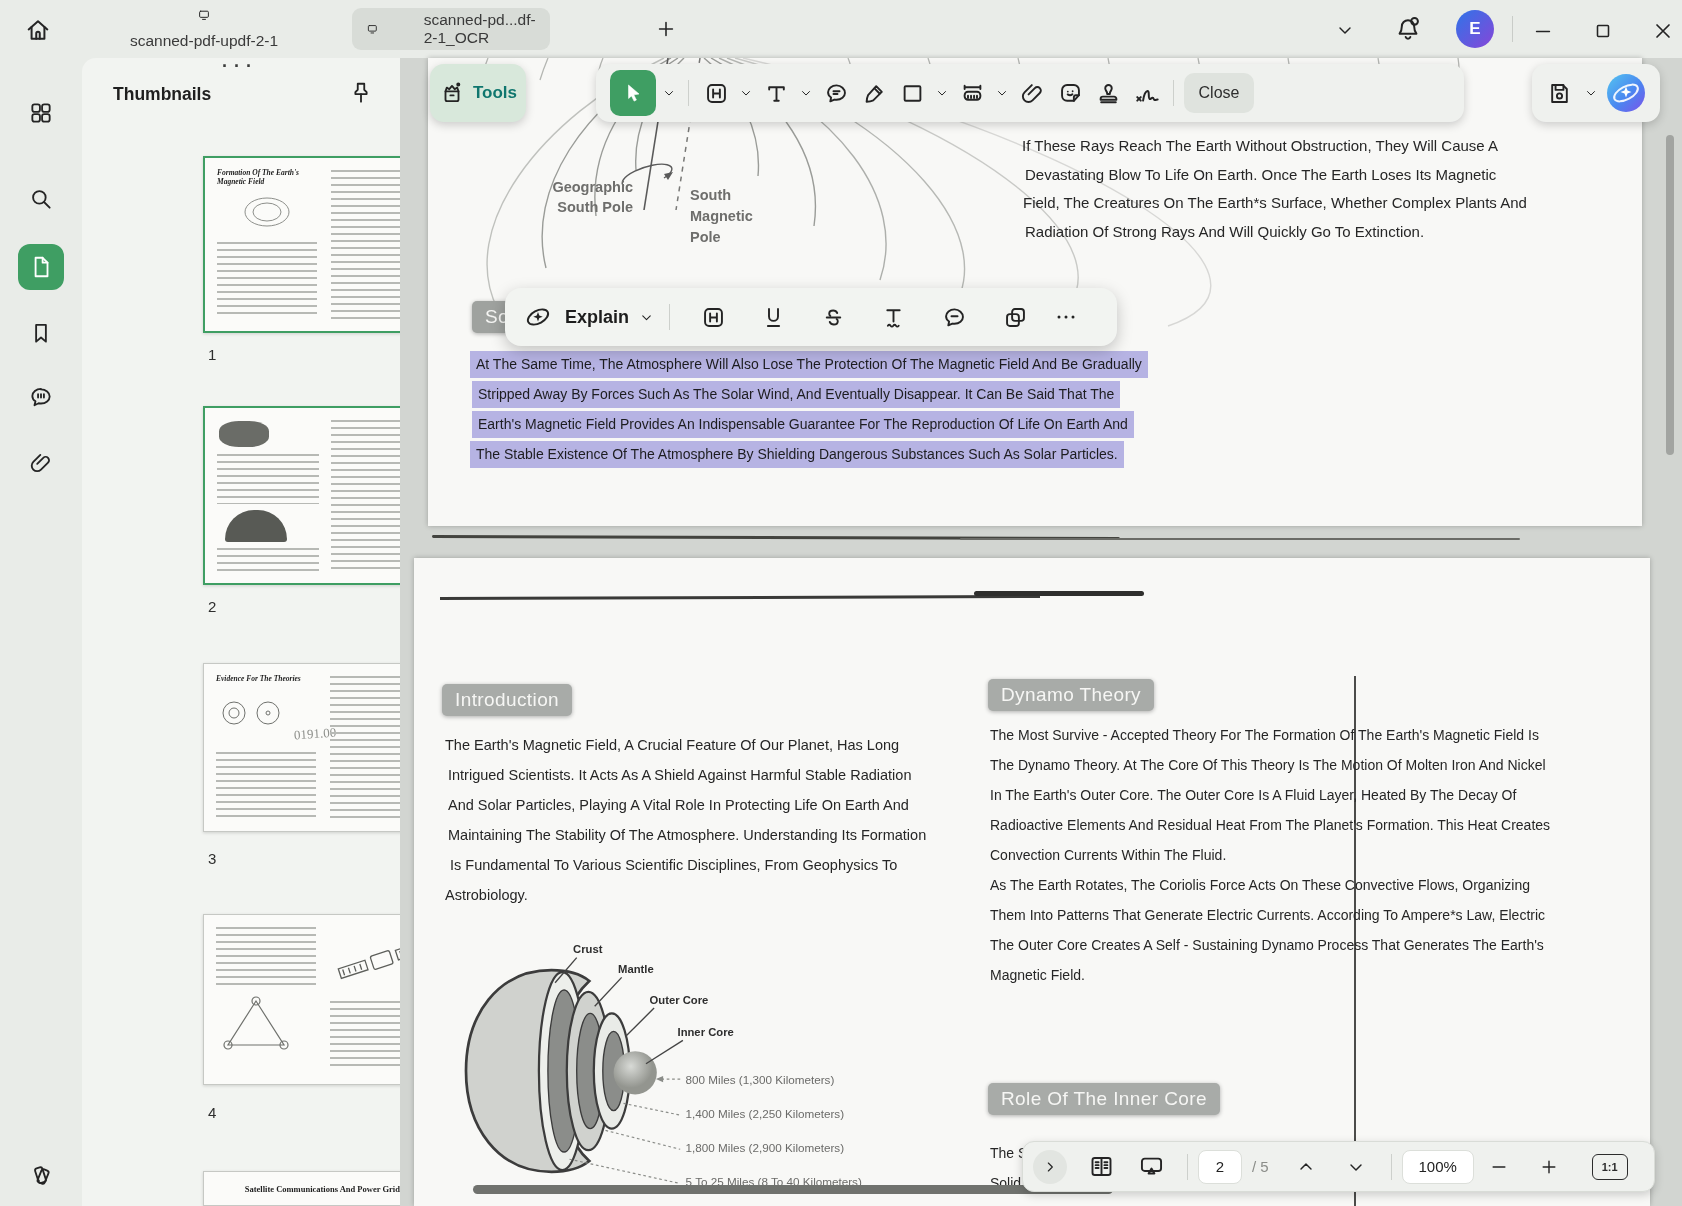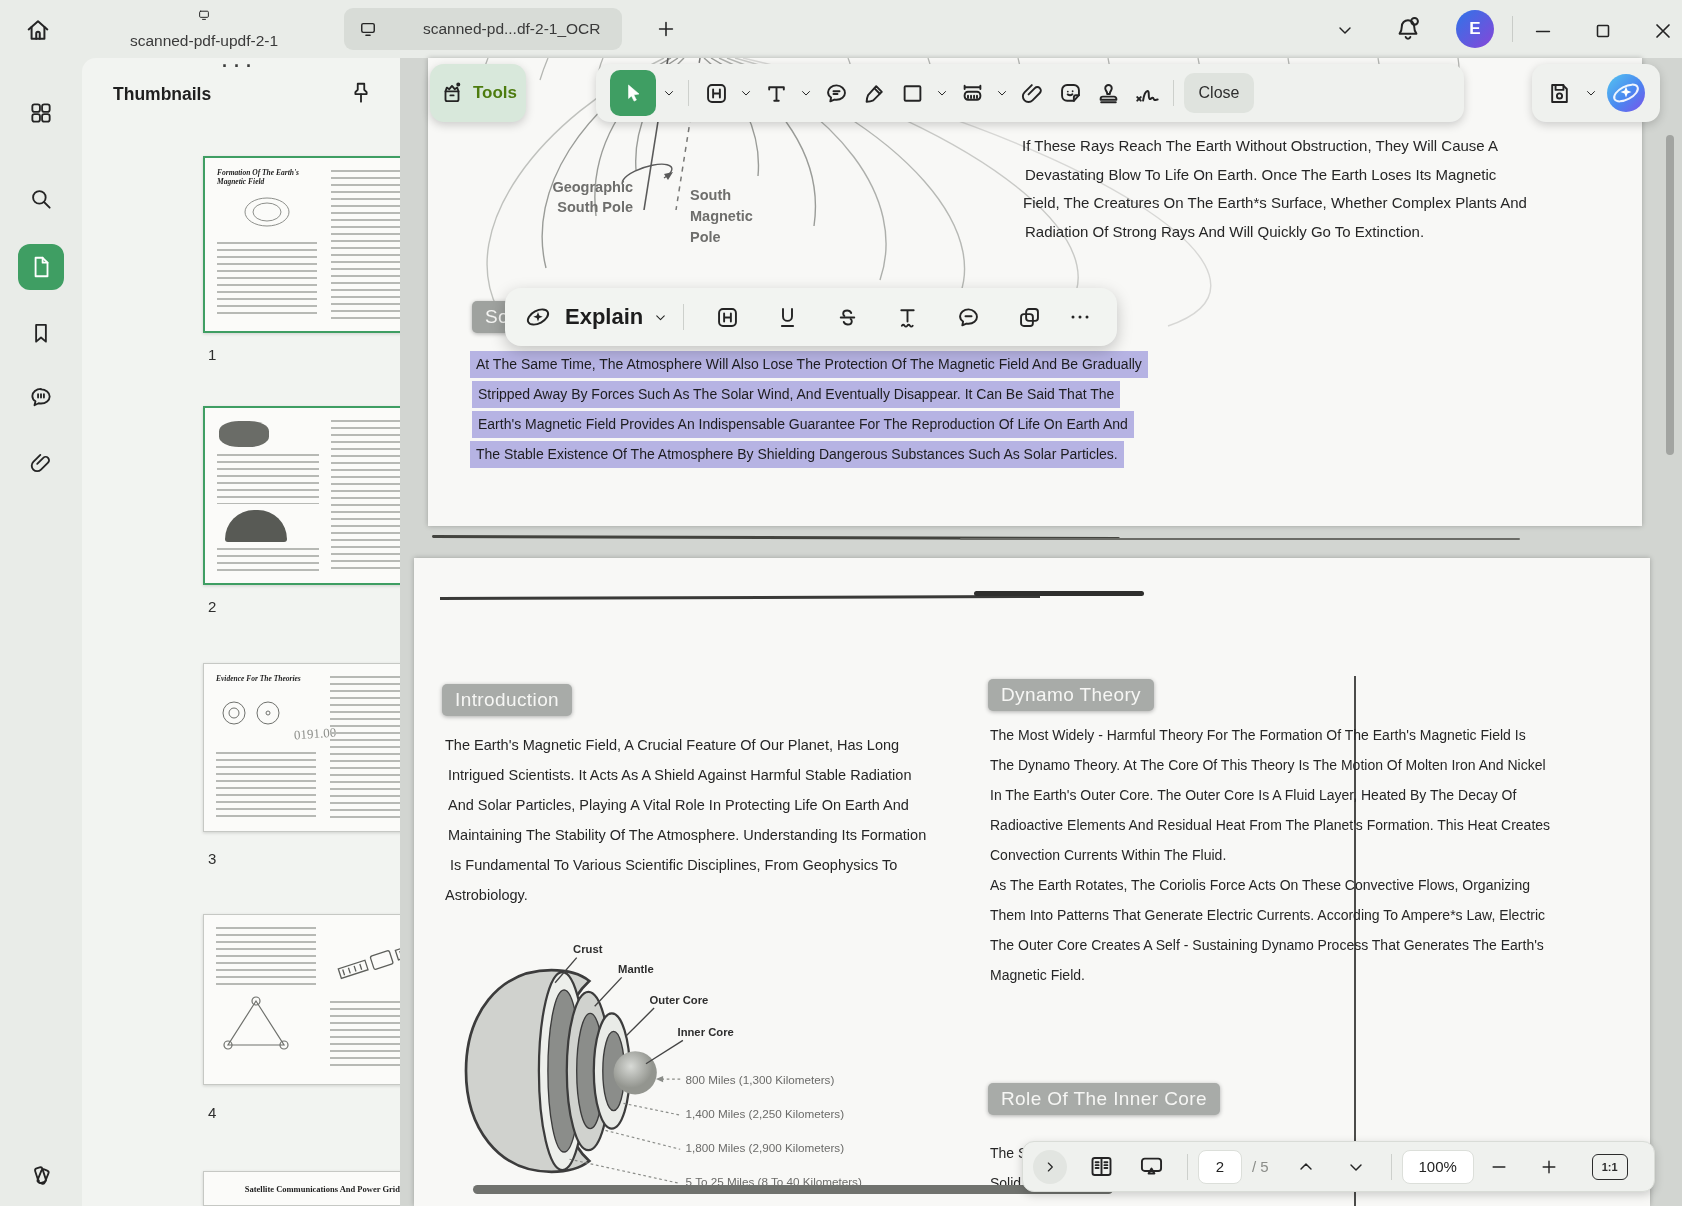--- a/index.html
+++ b/index.html
@@ -43,21 +43,21 @@
           <path d="M10.5 19.5V15a1.5 1.5 0 0 1 3 0v4.5"></path>
         </svg>
     </div>
     <div class="tab" style="left:86px;width:236px;flex-direction:column;">
       <svg class="ic" width="20" height="20" viewBox="0 0 24 24">
           <rect x="4.5" y="5.5" width="15" height="10.5" rx="1.8"></rect>
           <path d="M9.5 19.5h5"></path>
         </svg>
       <span>scanned-pdf-updf-2-1</span>
     </div>
-    <div class="tab active" style="left:344px;width:278px;gap:45px;">
+    <div class="tab active" style="left:352px;width:198px;gap:45px;">
       <svg class="ic" width="20" height="20" viewBox="0 0 24 24">
           <rect x="4.5" y="5.5" width="15" height="10.5" rx="1.8"></rect>
           <path d="M9.5 19.5h5"></path>
         </svg>
       <span>scanned-pd...df-2-1_OCR</span>
     </div>
     <div class="abs flex" style="left:652px;top:15px;width:28px;height:28px;justify-content:center;">
       <svg class="ic" width="22" height="22" viewBox="0 0 24 24">
           <path d="M12 5v14M5 12h14"></path>
         </svg>
@@ -347,21 +347,21 @@
         <g font-family="Liberation Sans, sans-serif" font-size="13" fill="#6b6b69">
           <text x="249" y="164">800 Miles (1,300 Kilometers)</text>
           <text x="249" y="202">1,400 Miles (2,250 Kilometers)</text>
           <text x="249" y="240">1,800 Miles (2,900 Kilometers)</text>
           <text x="249" y="278">5 To 25 Miles (8 To 40 Kilometers)</text>
         </g>
       </svg>
 
       <div class="headbox" style="left:574px;top:121px;">Dynamo Theory</div>
       <div class="abs" style="left:576px;top:162px;font-size:14px;line-height:30px;color:#262626;white-space:nowrap;">
-        <div>The Most Widely - Harmful Theory For The Formation Of The Earth's Magnetic Field Is</div>
+        <div>The Most Survive - Accepted Theory For The Formation Of The Earth's Magnetic Field Is</div>
         <div>The Dynamo Theory. At The Core Of This Theory Is The Motion Of Molten Iron And Nickel</div>
         <div>In The Earth's Outer Core. The Outer Core Is A Fluid Layer, Heated By The Decay Of</div>
         <div>Radioactive Elements And Residual Heat From The Planet's Formation. This Heat Creates</div>
         <div>Convection Currents Within The Fluid.</div>
         <div>As The Earth Rotates, The Coriolis Force Acts On These Convective Flows, Organizing</div>
         <div>Them Into Patterns That Generate Electric Currents. According To Ampere*s Law, Electric</div>
         <div>The Outer Core Creates A Self - Sustaining Dynamo Process That Generates The Earth's</div>
         <div>Magnetic Field.</div>
       </div>
 
@@ -379,21 +379,21 @@
     <div class="abs" style="left:1266px;top:77px;width:8px;height:320px;background:#a2a4a1;border-radius:4px;"></div>
   </div>
 
   <div class="pill" style="left:430px;top:64px;width:96px;height:58px;background:#d8e8db;justify-content:center;gap:8px;">
     <svg class="ic" width="26" height="26" viewBox="0 0 24 24">
         <path d="M6 10.5h12v7.5a1.5 1.5 0 0 1-1.5 1.5h-9A1.5 1.5 0 0 1 6 18Z"></path>
         <path d="M6 10.5l1.2-3.5 2.3 1.5 2.5-3 2.5 3 2.3-1.5L18 10.5"></path>
         <circle cx="17.8" cy="4.2" r="1"></circle>
         <path d="M10.5 14.2h3"></path>
       </svg>
-    <span style="font-size:17px;font-weight:bold;color:#4d7c0f;">Tools</span>
+    <span style="font-size:17px;font-weight:bold;color:#0f766e;">Tools</span>
   </div>
 
   <div class="pill" style="left:596px;top:64px;width:868px;height:58px;padding:0 14px;gap:4px;">
     <div style="width:46px;height:46px;border-radius:10px;background:#3f9e63;display:flex;align-items:center;justify-content:center;">
       <svg width="24" height="24" viewBox="0 0 24 24">
           <path d="M7.5 4 18 13l-5.2.8 2.6 5.2-2.3 1.1-2.6-5.2-2.9 2.6Z" fill="#fff" stroke="#fff" stroke-width=".6" stroke-linejoin="round"></path>
         </svg>
     </div>
     <div class="chev">
         <svg class="ic" width="14" height="14" viewBox="0 0 24 24">
@@ -518,21 +518,21 @@
     </div>
   </div>
 
   <div class="pill" style="left:505px;top:288px;width:612px;height:58px;border-radius:16px;background:#f2f4f1;box-shadow:0 5px 16px rgba(0,0,0,.22);padding:0 14px;gap:2px;z-index:5;">
     <div class="toolic" style="width:38px;">
       <svg class="ic" width="30" height="30" viewBox="0 0 26 26">
           <ellipse cx="13" cy="13" rx="9.5" ry="5.5" transform="rotate(-28 13 13)" stroke-width="1.5"></ellipse>
           <path d="M13 8.6l1.1 3 3 1.1-3 1.1-1.1 3-1.1-3-3-1.1 3-1.1Z" class="f"></path>
         </svg>
     </div>
-    <span style="font-size:22px;font-weight:bold;color:#1d1d1d;margin:8px 6px;">Explain</span>
+    <span style="font-size:18px;font-weight:bold;color:#1d1d1d;margin:8px 6px;">Explain</span>
     <div class="chev">
         <svg class="ic" width="15" height="15" viewBox="0 0 24 24">
           <path d="M6 9.5l6 6 6-6"></path>
         </svg>
       </div>
     <div class="vsep" style="margin:0 12px;"></div>
     <div class="toolic" style="width:58px;">
         <svg class="ic" width="27" height="27" viewBox="0 0 24 24">
           <rect x="4.5" y="4.5" width="15" height="15" rx="3.5"></rect>
           <path d="M9 8.5v7M15 8.5v7M9 12h6"></path>

